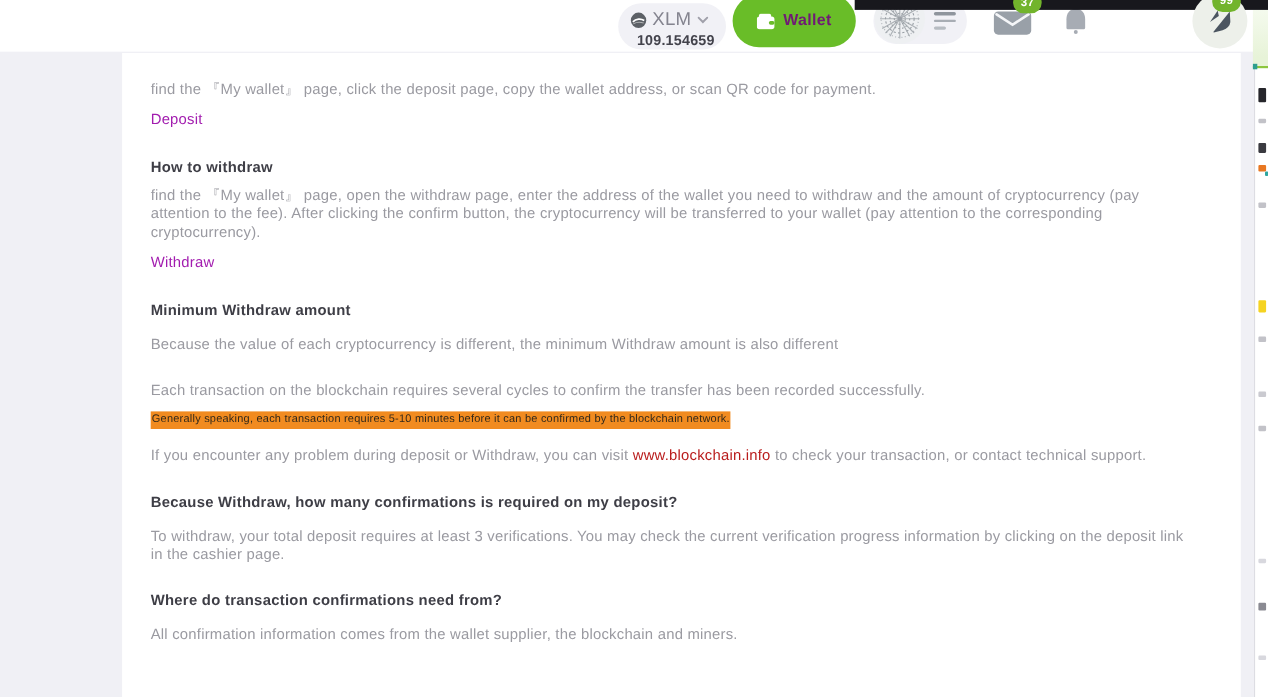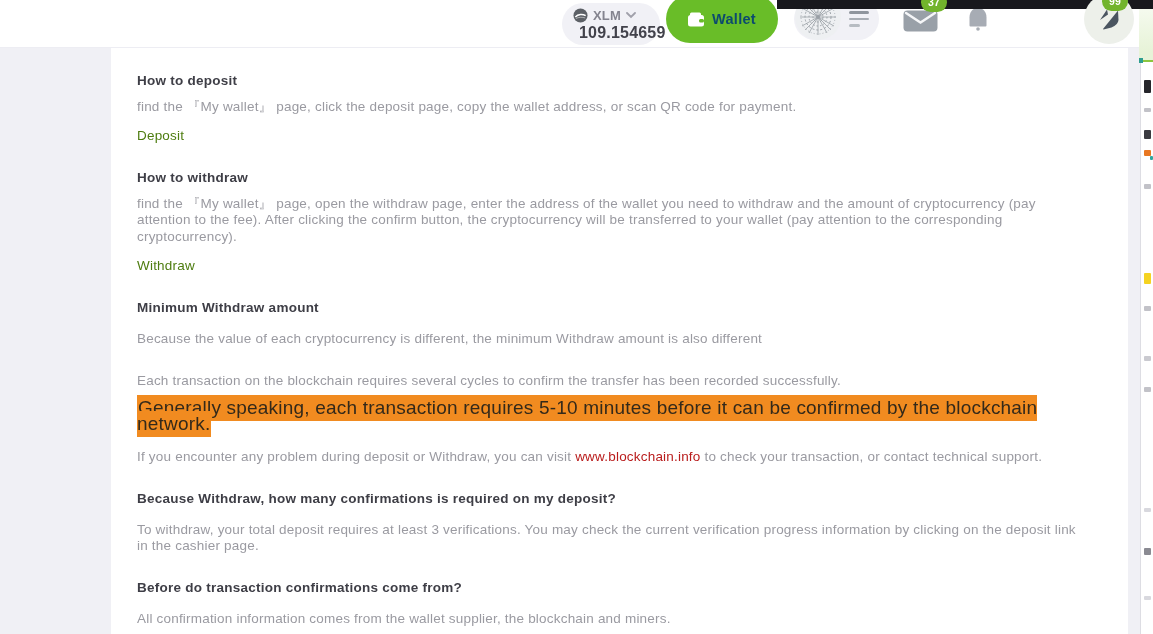--- a/index.html
+++ b/index.html
@@ -21,31 +21,31 @@
     background:#18181d; z-index:20;
   }
 
   
   .ticker {
     position:absolute; left:562px; top:3px; width:98px; height:42px;
     background:#f1f1f6; border-radius:21px; padding:5px 10px 4px 11px;
     cursor:pointer;
   }
   .ticker-row1 { display:flex; align-items:center; gap:5px; }
-  .ticker-symbol { font-size:13px; font-weight:bold; color:#88881f; color:#84848f; }
-  .ticker-amount { font-size:16px; font-weight:bold; color:#42424b; margin-left:6px; margin-top:1px; }
+  .ticker-symbol { font-size:17px; font-weight:normal; color:#88881f; color:#84848f; }
+  .ticker-amount { font-size:13px; font-weight:bold; color:#42424b; margin-left:6px; margin-top:1px; }
 
   
   .wallet-btn {
     position:absolute; left:666px; top:-5px; width:112px; height:48px;
     border-radius:24px; background:#69bd28;
     display:flex; align-items:center; justify-content:center; gap:7px;
     border:none; cursor:pointer; z-index:15;
   }
-  .wallet-btn span { color:#0c4a6e; font-size:14.5px; font-weight:bold; letter-spacing:.3px; }
+  .wallet-btn span { color:#701a75; font-size:14.5px; font-weight:bold; letter-spacing:.3px; }
 
   
   .profile-pill {
     position:absolute; left:794px; top:-2px; width:85px; height:42px;
     background:#f1f1f6; border-radius:21px; cursor:pointer;
   }
   .avatar {
     position:absolute; left:1px; top:-4px; width:46px; height:46px;
     border-radius:50%; background:#eef0f2; overflow:hidden;
   }
@@ -99,28 +99,28 @@
   .section { margin-bottom:26px; }
   .section h3 {
     font-size:13.5px; font-weight:bold; color:#3e3e46;
     margin-bottom:11px; letter-spacing:.25px;
   }
   .section p {
     font-size:13.5px; color:#9a9aa1; line-height:16.2px; margin-bottom:11px;
   }
   .section p:last-child { margin-bottom:0;margin-top:16px; }
   .green-link {
-    color:#4d7c0f; font-size:13.5px; text-decoration:none; display:inline-block;
+    color:#a21caf; font-size:13.5px; text-decoration:none; display:inline-block;
     cursor:pointer;
   }
   .inline-link { color:#b91c1c; text-decoration:none; cursor:pointer; }
   .highlight {
     display:inline; background:#f18b20; color:#33291a; padding:2px 1px 3px 1px;
   }
-  .hl-wrap { margin-bottom:11px; font-size:19px; line-height:16.2px; }
+  .hl-wrap { margin-bottom:11px; font-size:10px; line-height:16.2px; }
 </style>
 </head>
 <body>
 
 <div class="header">
 
   <div class="ticker">
     <div class="ticker-row1">
       <svg width="15" height="15" viewBox="0 0 16 16">
         <circle cx="8" cy="8" r="7.5" fill="#5c6066"></circle>
@@ -215,21 +215,20 @@
   <span class="mark" style="top:356px; height:5px;  background:#cacad0;"></span>
   <span class="mark" style="top:387px; height:5px;  background:#c2c2c8;"></span>
   <span class="mark" style="top:508px; height:4px;  background:#d8d8de;"></span>
   <span class="mark" style="top:548px; height:7px;  background:#8a8a92;"></span>
   <span class="mark" style="top:596px; height:4px;  background:#d8d8de;"></span>
 </div>
 
 <div class="card">
 
   <div class="section">
-    <h3>How to deposit</h3>
     <p>find the 『My wallet』 page, click the deposit page, copy the wallet address, or scan QR code for payment.</p>
     <a class="green-link">Deposit</a>
   </div>
 
   <div class="section">
     <h3>How to withdraw</h3>
     <p>find the 『My wallet』 page, open the withdraw page, enter the address of the wallet you need to withdraw and the amount of cryptocurrency (pay attention to the fee). After clicking the confirm button, the cryptocurrency will be transferred to your wallet (pay attention to the corresponding cryptocurrency).</p>
     <a class="green-link">Withdraw</a>
   </div>
 
@@ -245,17 +244,17 @@
     </div>
     <p><span>If you encounter any problem during deposit or Withdraw, you can visit </span><a class="inline-link">www.blockchain.info</a><span> to check your transaction, or contact technical support.</span></p>
   </div>
 
   <div class="section">
     <h3>Because Withdraw, how many confirmations is required on my deposit?</h3>
     <p>To withdraw, your total deposit requires at least 3 verifications. You may check the current verification progress information by clicking on the deposit link in the cashier page.</p>
   </div>
 
   <div class="section">
-    <h3>Before do transaction confirmations come from?</h3>
+    <h3>Where do transaction confirmations need from?</h3>
     <p>All confirmation information comes from the wallet supplier, the blockchain and miners.</p>
   </div>
 
 </div>
 
 </body></html>

